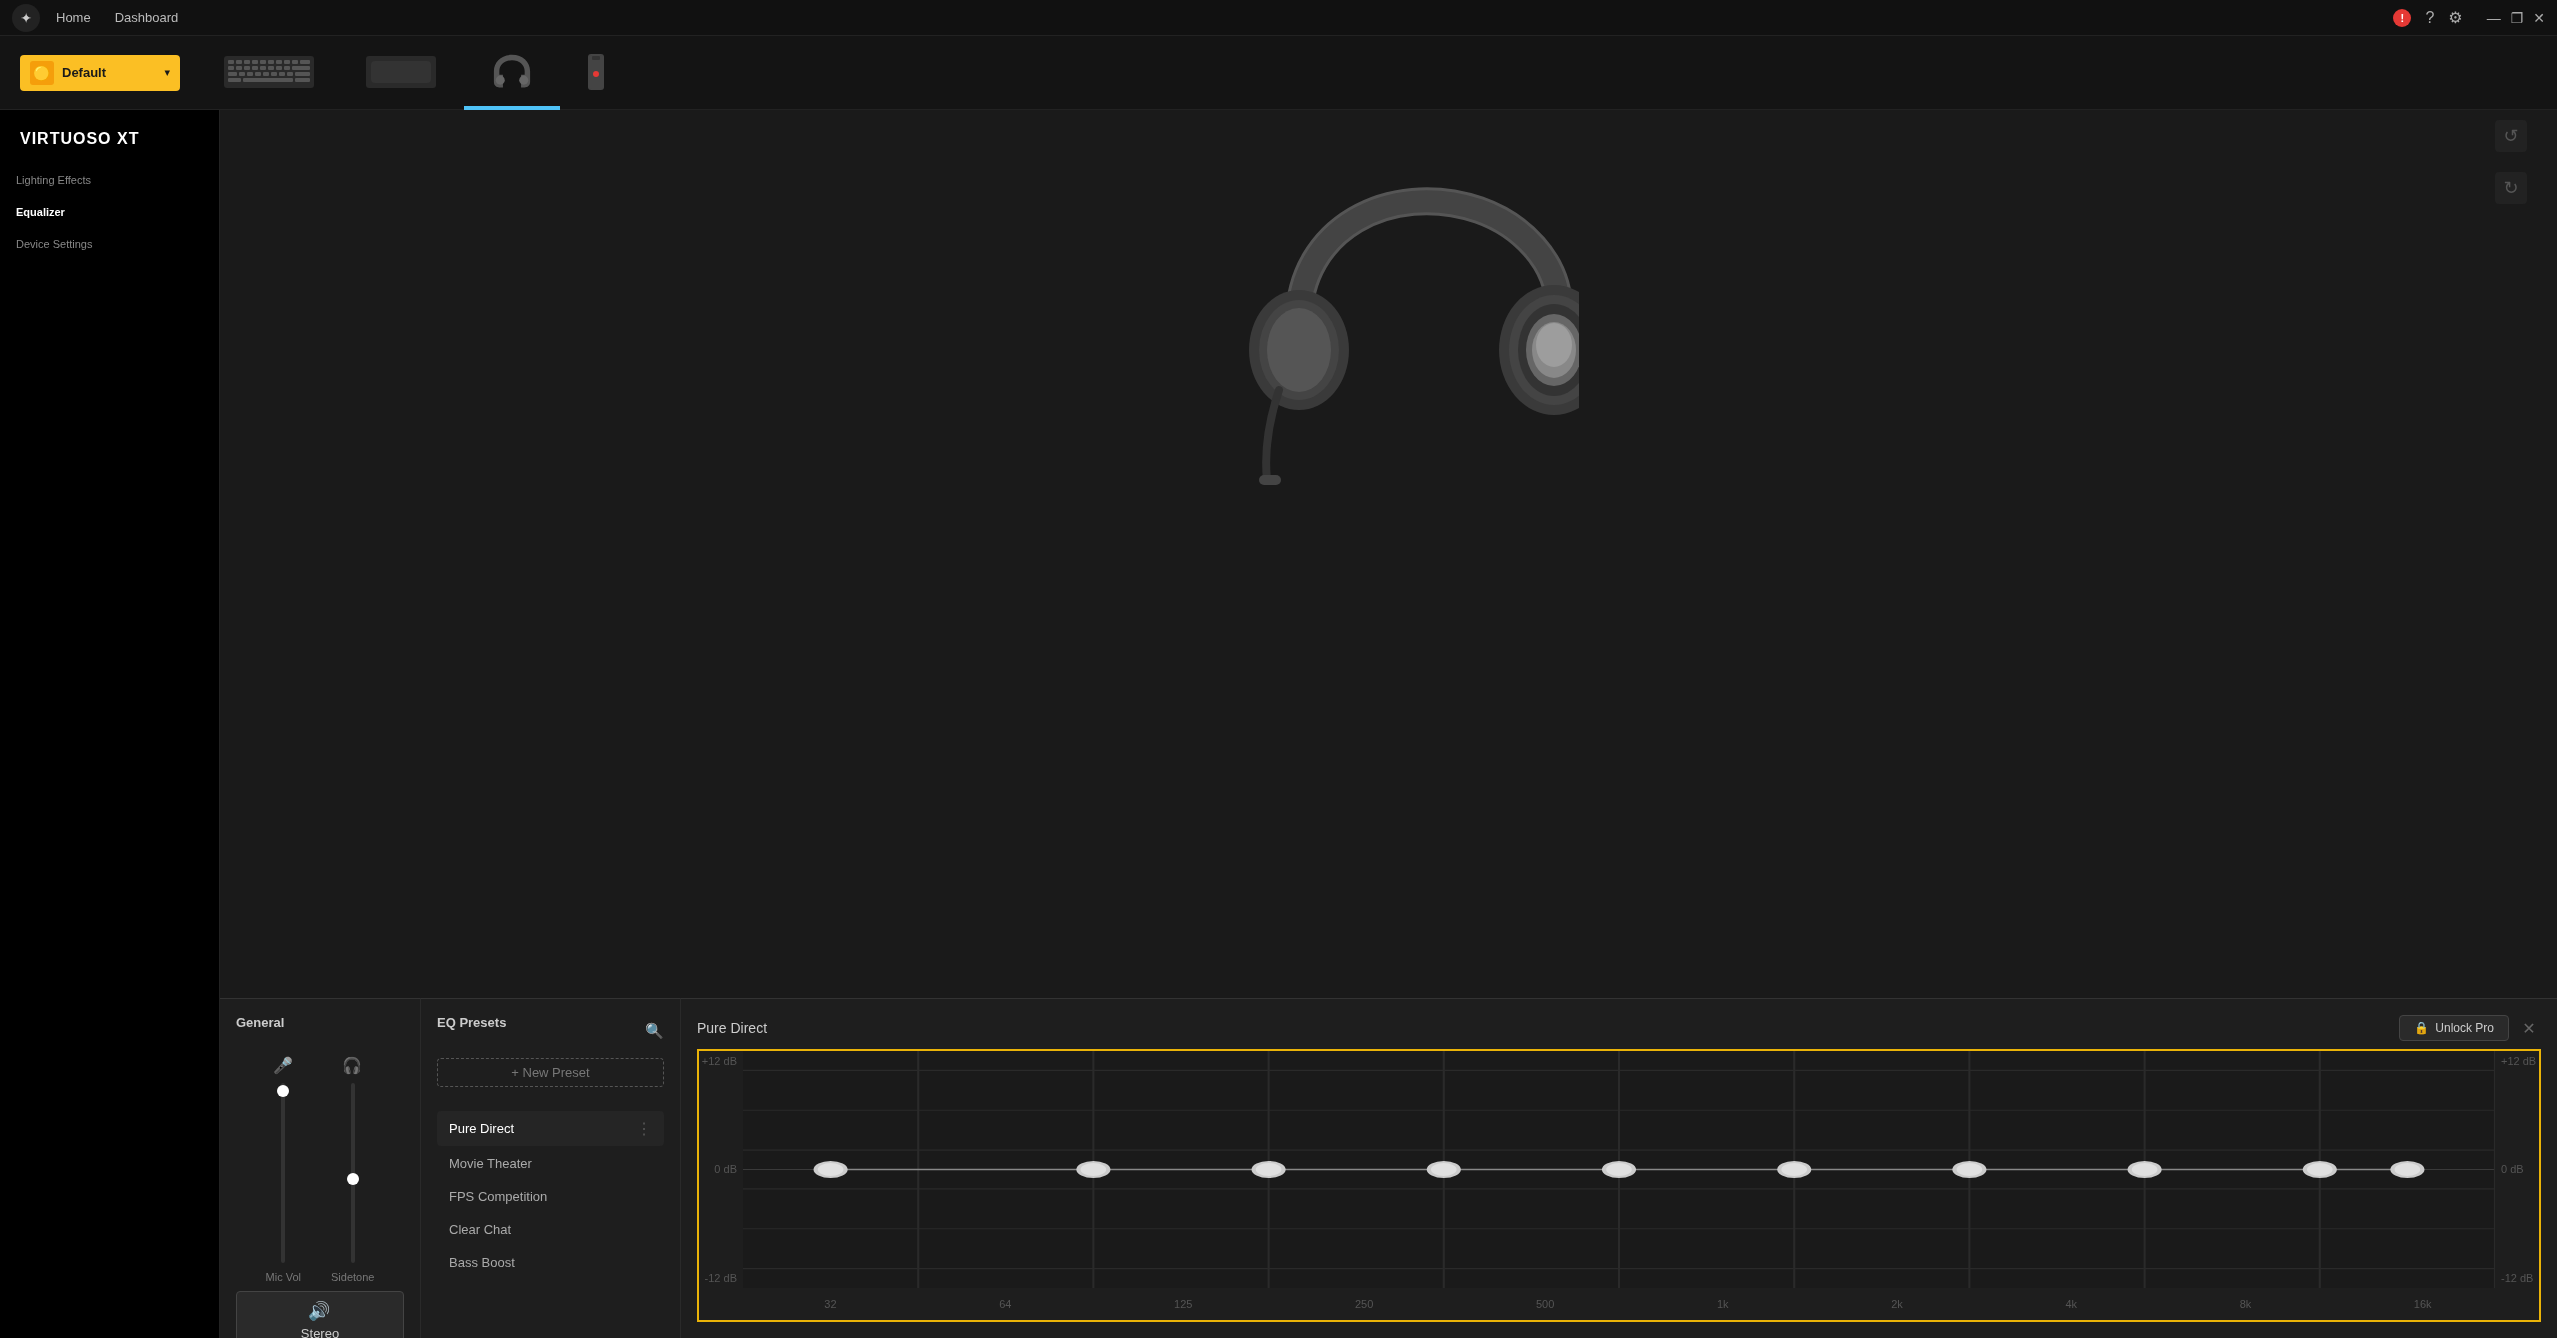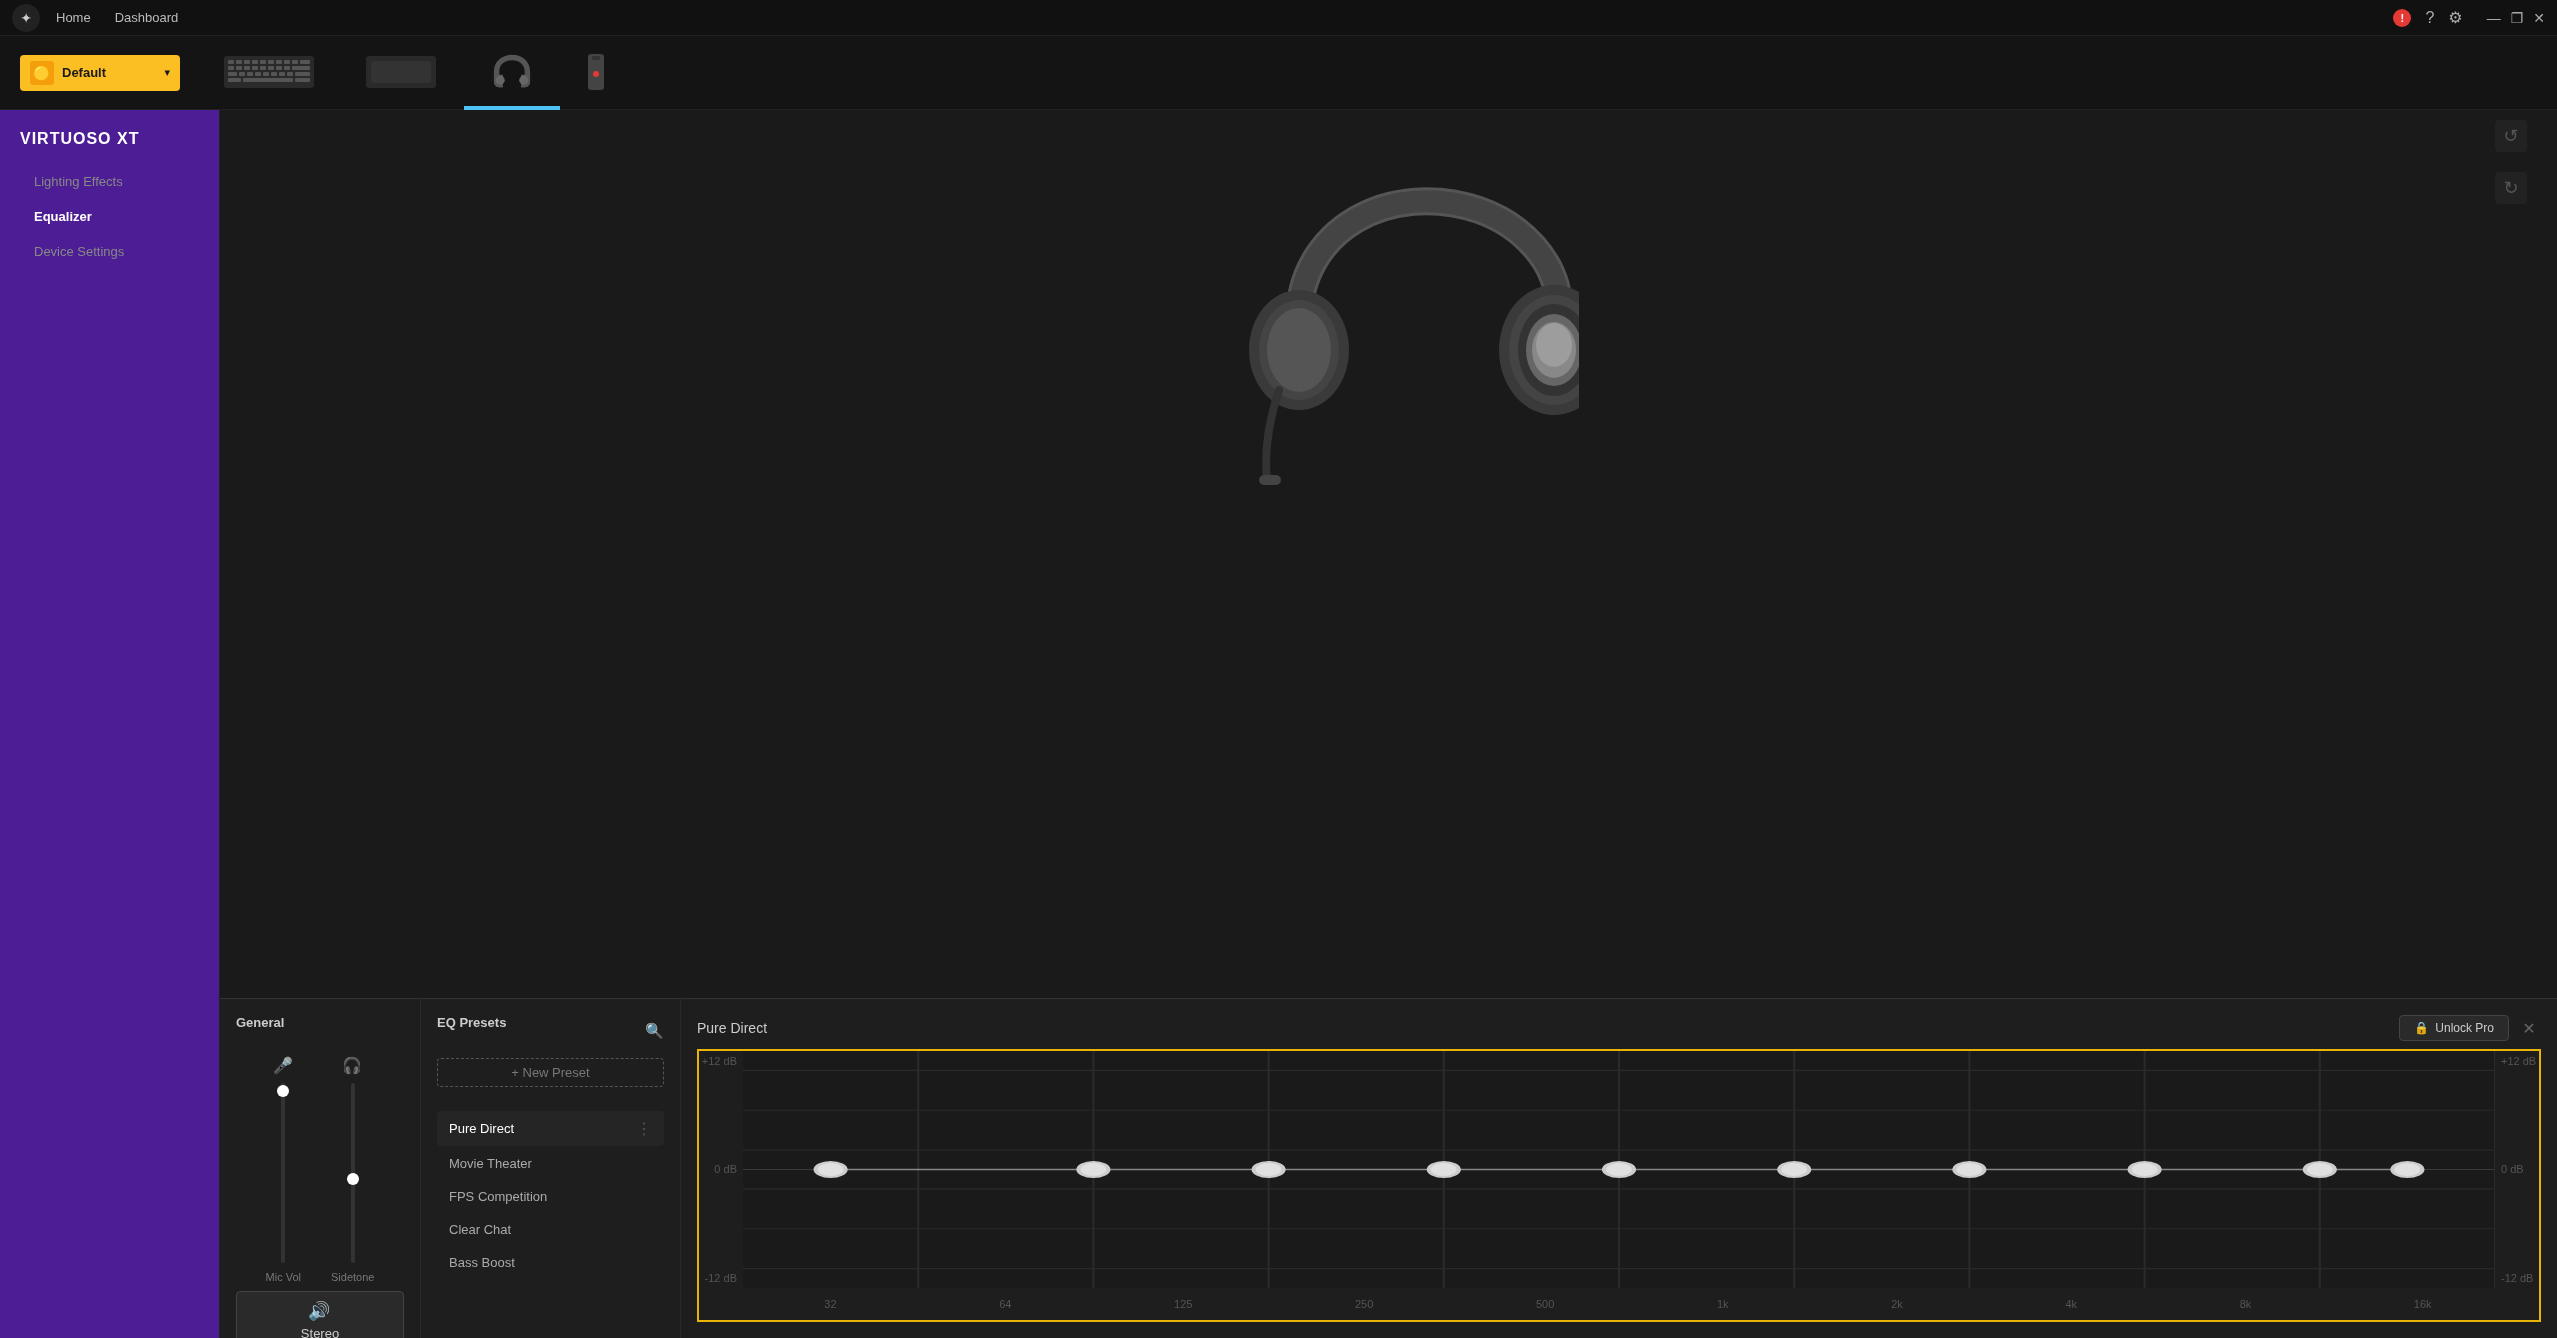--- a/index.html
+++ b/index.html
@@ -143,37 +143,37 @@
       border-radius: 3px;
     }
 
     
     .main-layout {
       display: flex;
       height: calc(1338px - 110px);
     }
     .sidebar {
       width: 220px;
-      background: #4c1d95;
+      background: #000000;
       padding: 20px 0;
       border-right: 1px solid #222;
       flex-shrink: 0;
     }
     .sidebar-device-name {
       color: #fff;
       font-size: 16px;
       font-weight: 600;
       padding: 0 20px 16px 20px;
       letter-spacing: 1px;
     }
     .sidebar-item {
-      padding: 10px 34px;
+      padding: 10px 16px;
       color: #888;
       cursor: pointer;
-      font-size: 13px;
+      font-size: 11px;
     }
     .sidebar-item.active { color: #fff; font-weight: 600; }
 
     
     .main-content {
       flex: 1;
       position: relative;
       background: #1a1a1a;
       overflow: hidden;
     }

